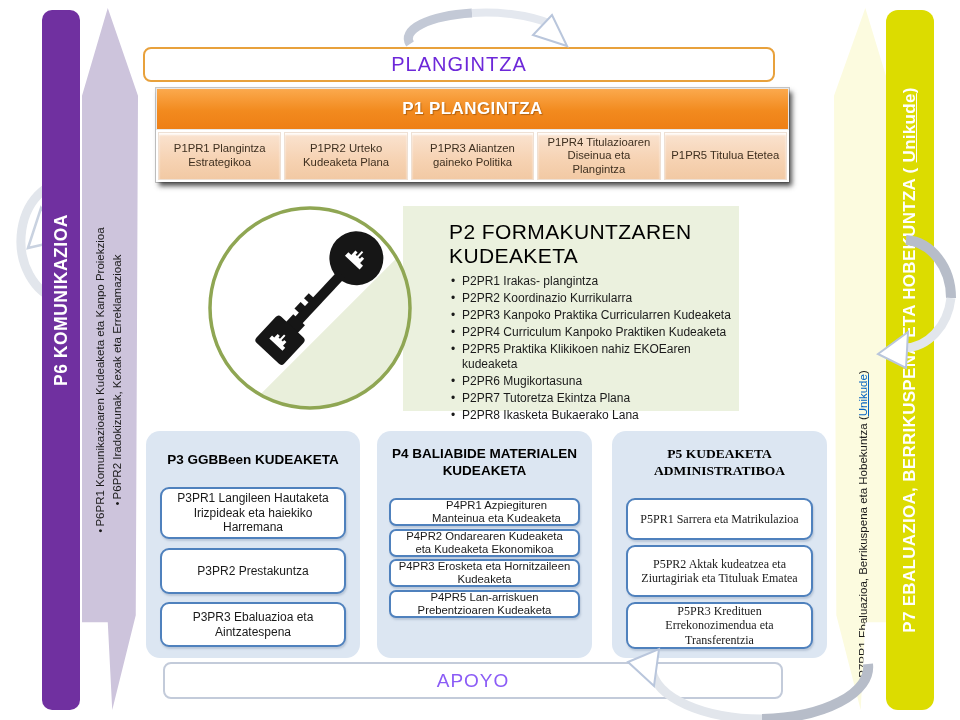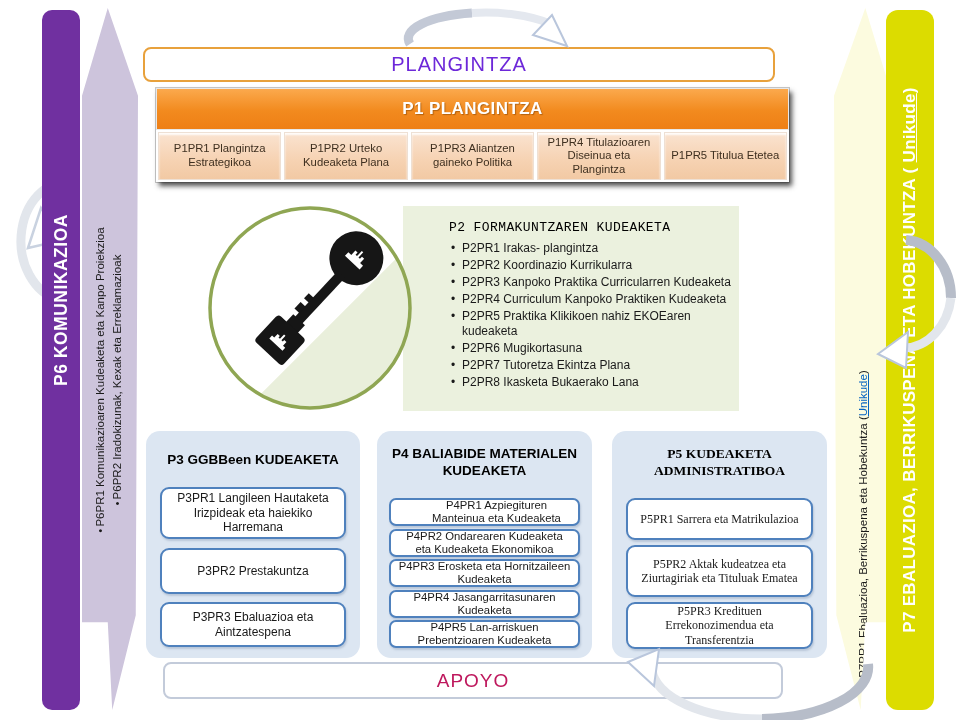--- a/index.html
+++ b/index.html
@@ -32,39 +32,39 @@
   .ylink { text-decoration:underline; }
 
   
   .top-banner { position:absolute; left:143px; top:47px; width:632px; height:35px;
     background:#fff; border:2px solid #E8A13C; border-radius:8px; z-index:4;
     display:flex; align-items:center; justify-content:center;
     font-size:20px; letter-spacing:1px; color:#6d28d9; }
   .bottom-banner { position:absolute; left:163px; top:662px; width:620px; height:37px;
     background:#fff; border:2px solid #C3CBDA; border-radius:8px; z-index:4;
     display:flex; align-items:center; justify-content:center;
-    font-size:19px; letter-spacing:1px; color:#be185d; }
+    font-size:19px; letter-spacing:1px; color:#8b5cf6; }
 
   
   .p1-block { position:absolute; left:156px; top:88px; width:633px; z-index:4;
     box-shadow:3px 4px 5px rgba(35,35,35,.8), 0 0 0 1px #c9c9c9; background:#fff; }
   .p1-header { height:42px; background:linear-gradient(#FBA94D 0%, #F28A1E 55%, #EE7F15 100%);
     border:1px solid #e8e8e8; display:flex; align-items:center; justify-content:center;
     color:#fff; font-weight:bold; font-size:17px; letter-spacing:.4px;
     text-shadow:1px 1px 1px rgba(120,60,0,.5); }
   .p1-row { display:flex; gap:3px; padding:2px; background:#fff; }
   .p1-cell { flex:1; height:48px; background:linear-gradient(#FAE3D0 0%, #F6D2B2 60%, #F2C9A4 100%);
     border:1px solid #eee0d4; box-shadow:inset 0 2px 2px rgba(255,255,255,.9);
     display:flex; align-items:center; justify-content:center; text-align:center;
     font-size:11.3px; line-height:1.2; color:#3F3020; padding:2px 4px; }
 
   
   .p2-panel { position:absolute; left:403px; top:206px; width:336px; height:205px;
     background:#EBF1DE; z-index:3; }
-  .p2-title { margin:14px 6px 6px 46px; font-size:13px; letter-spacing:.4px; color:#000;font-family:Liberation Mono, monospace; }
+  .p2-title { margin:14px 6px 6px 46px; font-size:21px; letter-spacing:.4px; color:#000; }
   .p2-list { list-style:none; padding:0 8px 0 48px; }
   .p2-list li { display:flex; font-size:12px; line-height:15px; margin-bottom:2px; color:#1a1a1a; }
   .p2-list .blt { width:9px; flex:none; }
 
   
   .key-fig { position:absolute; left:204px; top:202px; width:212px; height:212px; z-index:5; }
 
   
   .group { position:absolute; top:431px; width:215px; height:227px;
     background:#DCE6F2; border-radius:14px; z-index:4; }
@@ -212,21 +212,20 @@
       <div class="wbox b3">P3PR3 Ebaluazioa eta Aintzatespena</div>
     </div>
   </div>
 
   <div class="group g4">
     <div class="group-title">P4 BALIABIDE MATERIALEN KUDEAKETA</div>
     <div class="boxes">
       <div class="wbox b1">P4PR1 Azpiegituren Manteinua eta Kudeaketa</div>
       <div class="wbox">P4PR2 Ondarearen Kudeaketa eta Kudeaketa Ekonomikoa</div>
       <div class="wbox">P4PR3 Erosketa eta Hornitzaileen Kudeaketa</div>
-      <div class="wbox">P4PR4 Jasangarritasunaren Kudeaketa</div>
       <div class="wbox">P4PR5 Lan-arriskuen Prebentzioaren Kudeaketa</div>
     </div>
   </div>
 
   <div class="group g5">
     <div class="group-title">P5 KUDEAKETA ADMINISTRATIBOA</div>
     <div class="boxes">
       <div class="wbox b1">P5PR1 Sarrera eta Matrikulazioa</div>
       <div class="wbox b2">P5PR2 Aktak kudeatzea eta Ziurtagiriak eta Tituluak Ematea</div>
       <div class="wbox b3">P5PR3 Kredituen Errekonozimendua eta Transferentzia</div>

